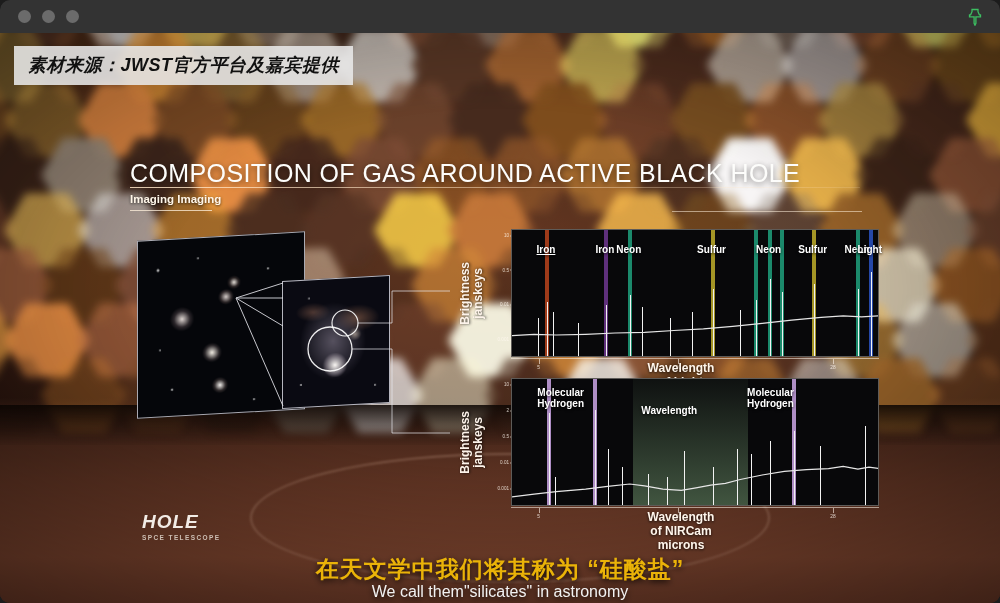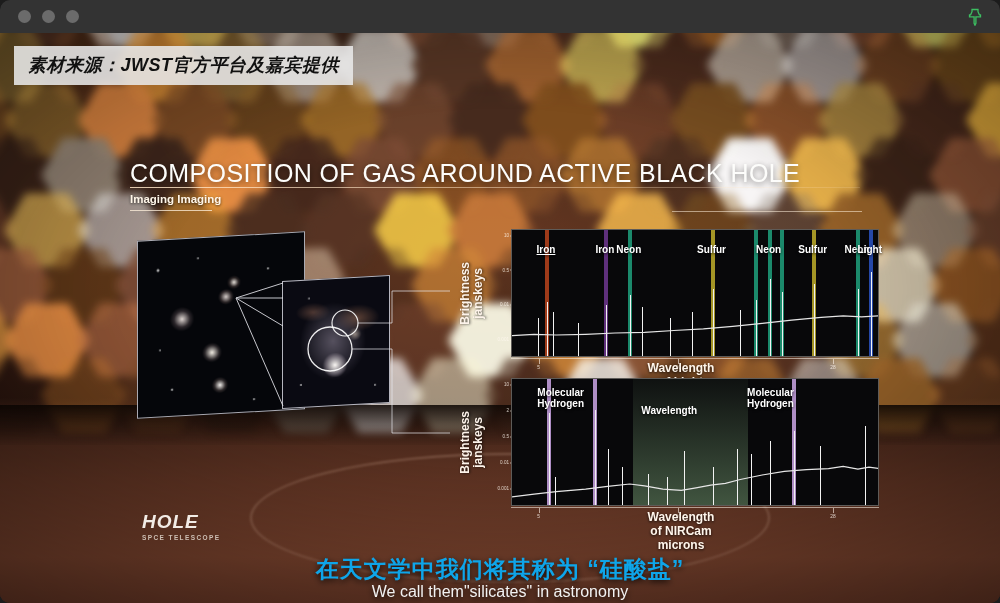--- a/index.html
+++ b/index.html
@@ -266,21 +266,21 @@
     text-align: center; line-height: 1.15;
     transform: translateX(-50%);
     text-shadow: 0 1px 3px rgba(0,0,0,0.8);
     white-space: pre-line;
   }
 
   
   .sub-cn {
     position: absolute; left: 0; right: 0; top: 521px;
     text-align: center;
-    color: #0ea5e9; font-size: 23px; font-weight: bold;
+    color: #eab308; font-size: 23px; font-weight: bold;
     letter-spacing: 1px;
     text-shadow: 0 2px 6px rgba(0,0,0,0.85);
     z-index: 40;
   }
   .sub-en {
     position: absolute; left: 0; right: 0; top: 550px;
     text-align: center;
     color: #f2f2f2; font-size: 16px;
     text-shadow: 0 2px 6px rgba(0,0,0,0.85);
     z-index: 40;

